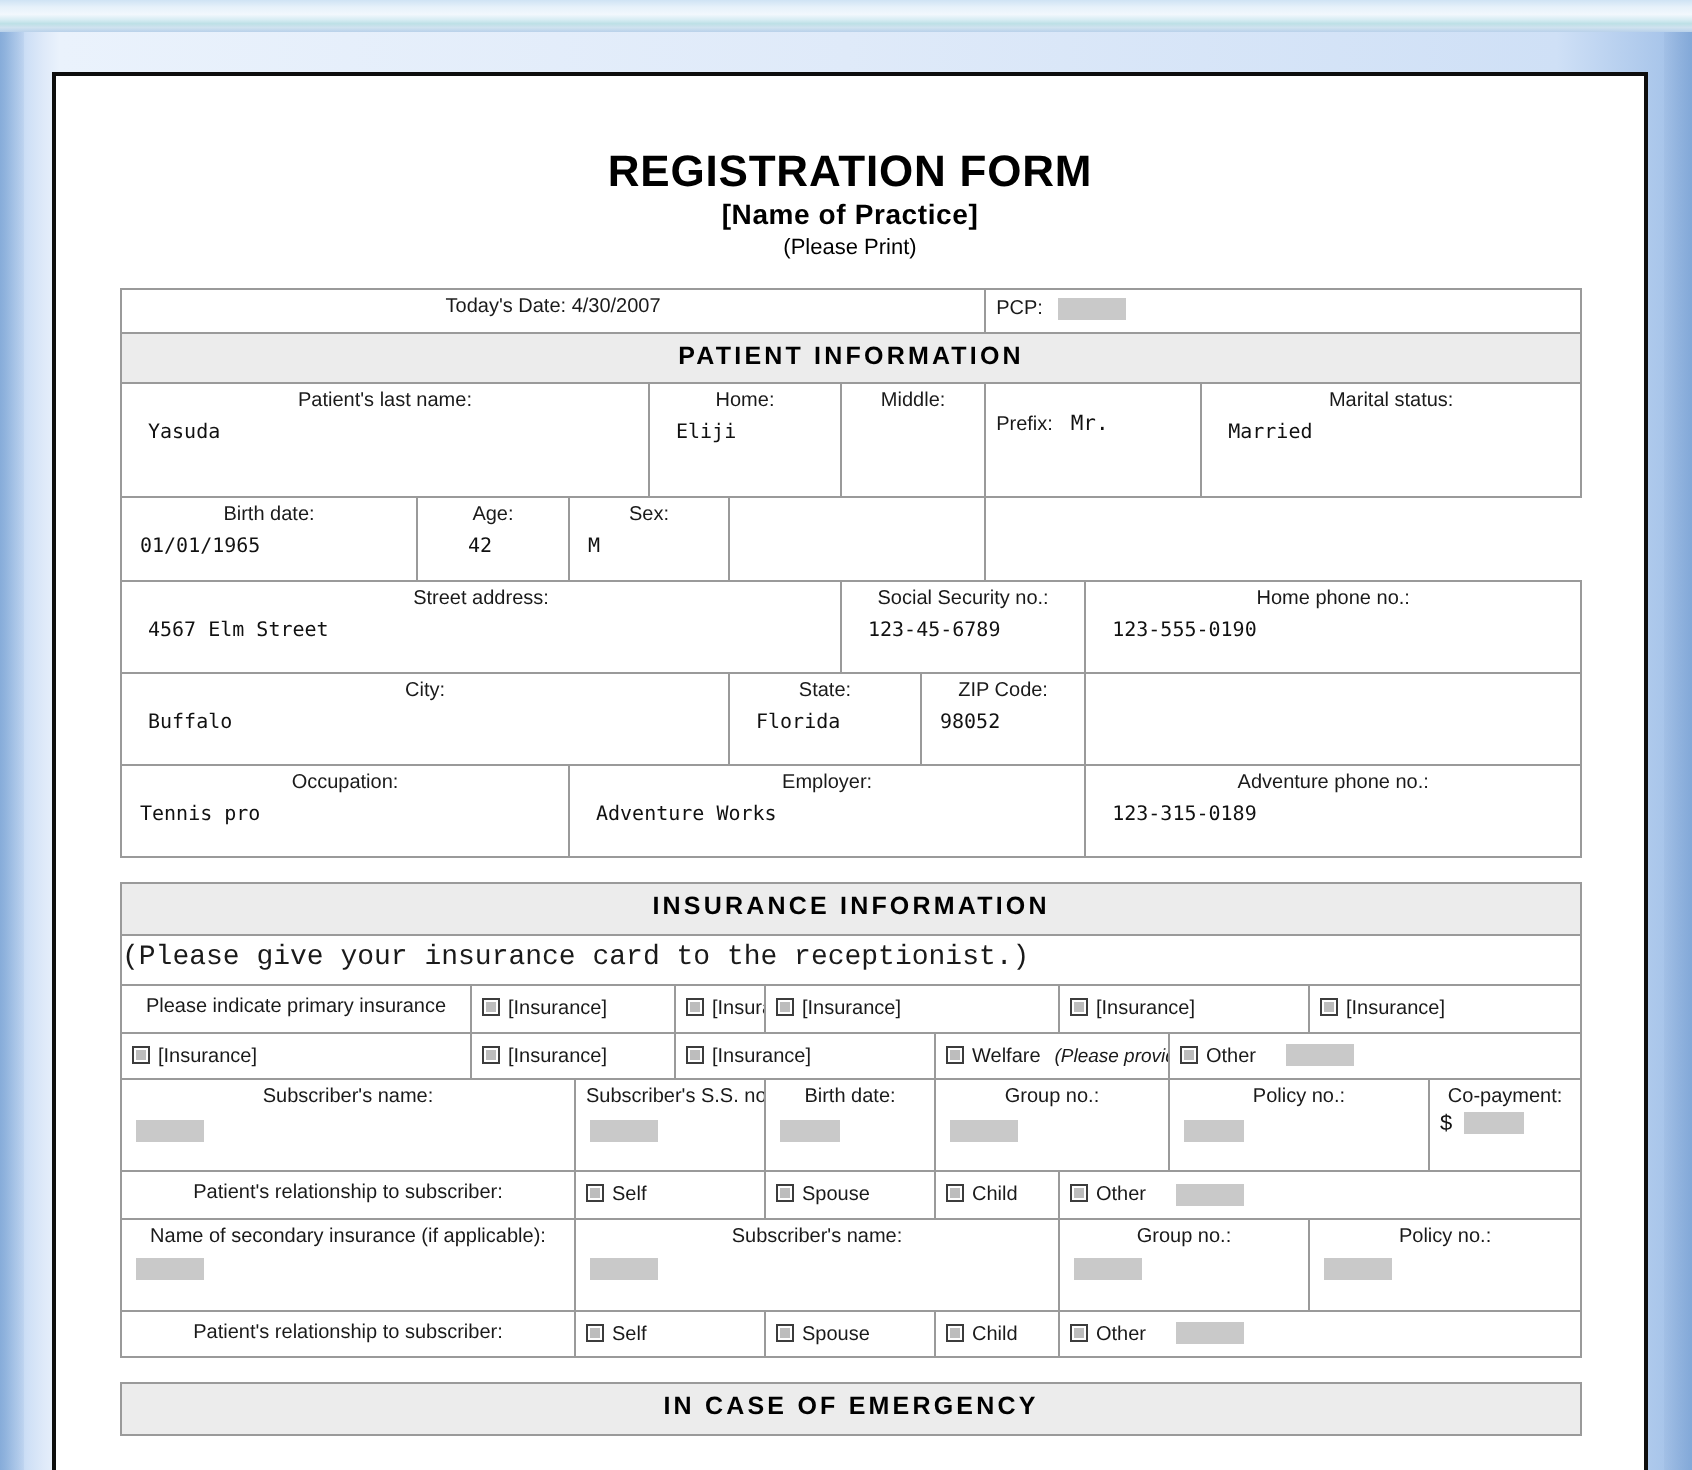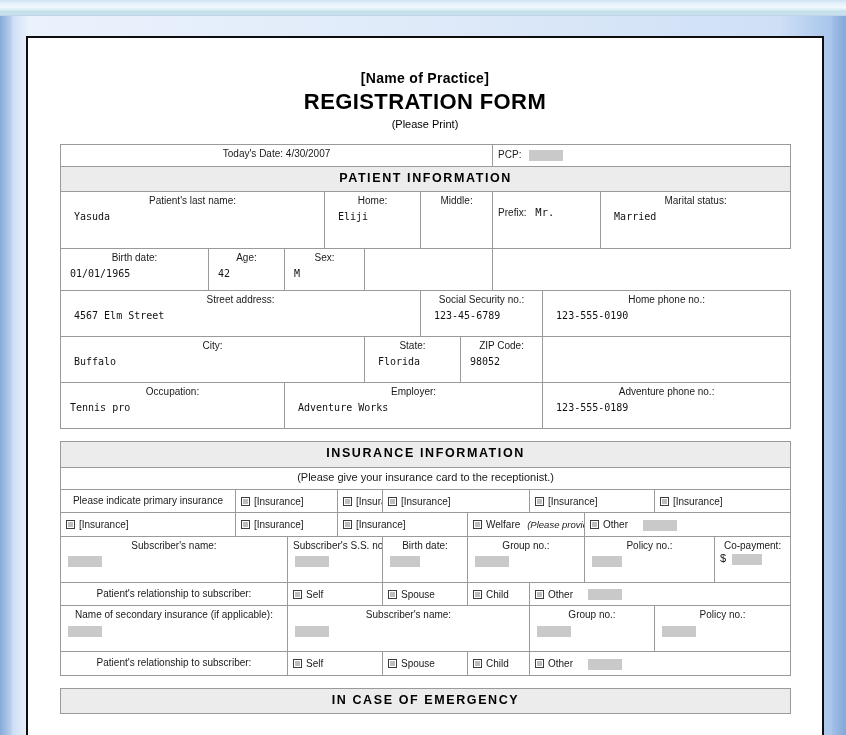--- a/index.html
+++ b/index.html
@@ -107,23 +107,24 @@
   .section-header {
     background: #ececec;
     text-align: center;
     font-weight: bold;
     font-size: 12.5px;
     letter-spacing: 1.6px;
     color: #000;
     padding: 4px 0 5px 0 !important;
   }
   .sub-note {
-    text-align: center;
-    font-size: 11px;
+    text-align: left;
+    font-size: 14px;
     padding: 3px 0 4px 0 !important;
+    font-family: Liberation Mono, monospace;
   }
 
   .lbl {
     display: block;
     font-size: 10px;
     color: #1a1a1a;
     white-space: nowrap;
     text-align: center;
   }
   .val {
@@ -191,22 +192,22 @@
 <body>
 
 <div id="window-frame">
   <div id="titlebar-strip"></div>
   <div id="frame-left-shade"></div>
   <div id="frame-right-shade"></div>
 
   <div id="document-page">
 
     <div id="title-block">
+      <div id="form-title">REGISTRATION FORM</div>
       <div id="practice-name">[Name of Practice]</div>
-      <div id="form-title">REGISTRATION FORM</div>
       <div id="please-print">(Please Print)</div>
     </div>
 
     <table class="form-table" style="margin-top:14px;">
       <colgroup>
         <col style="width:148px">
           <col style="width:76px">
           <col style="width:40px">
           <col style="width:40px">
         <col style="width:56px">
@@ -256,21 +257,21 @@
         </td>
       </tr>
 
       <tr>
         <td colspan="1" class="cell-mid">
           <span class="lbl">Birth date:</span>
           <span class="val" style="margin-left:4px;">01/01/1965</span>
         </td>
         <td class="cell-mid">
           <span class="lbl">Age:</span>
-          <span class="val" style="margin-left:4px;">42</span>
+          <span class="val" style="margin-left:20px;">42</span>
         </td>
         <td colspan="2" class="cell-mid">
           <span class="lbl">Sex:</span>
           <span class="val" style="margin-left:4px;">M</span>
         </td>
         <td colspan="3" class="cell-mid"></td>
         <td colspan="4" style="border:none;background:#fff;"></td>
       </tr>
 
       <tr>
@@ -308,21 +309,21 @@
         <td colspan="2" class="cell-tall">
           <span class="lbl">Occupation:</span>
           <span class="val" style="margin-left:4px;">Tennis pro</span>
         </td>
         <td colspan="6" class="cell-tall">
           <span class="lbl">Employer:</span>
           <span class="val">Adventure Works</span>
         </td>
         <td colspan="3" class="cell-tall">
           <span class="lbl">Adventure phone no.:</span>
-          <span class="val">123-555-0189</span>
+          <span class="val">123-315-0189</span>
         </td>
       </tr>
     </tbody>
       </table>
 
     <div class="block-gap"></div>
 
     <table class="form-table">
       <colgroup>
         <col style="width:115px">

